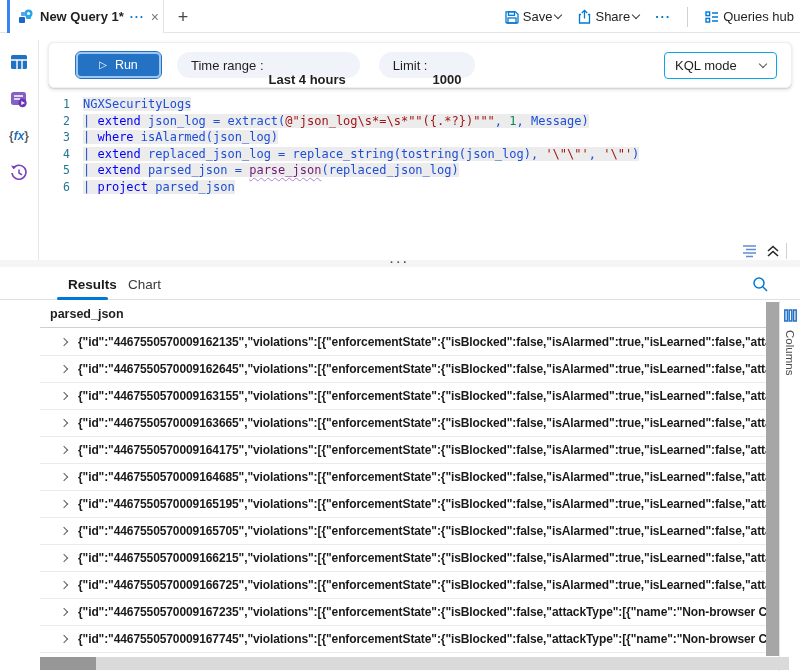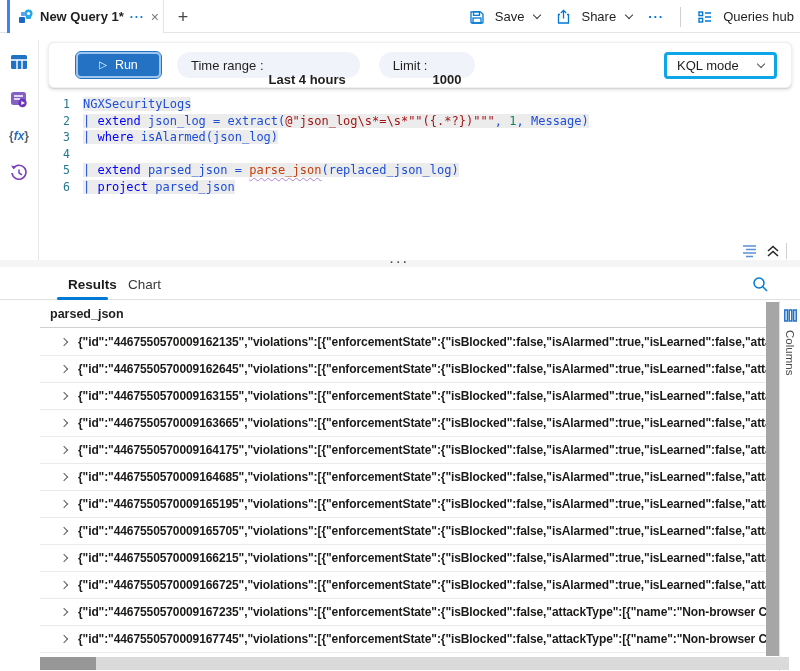--- a/index.html
+++ b/index.html
@@ -11,21 +11,21 @@
   .tabbar { position:absolute; left:0; top:0; width:800px; height:33px; border-bottom:1px solid #e4e4e4; background:#fff; }
   .tab { position:absolute; left:7px; top:0; height:33px; width:157px; background:#fff;
          border-left:3px solid #3b82f6; border-right:1px solid #e4e4e4;
          display:flex; align-items:center; gap:6px; padding:0 8px; }
   .tab-title { font-size:13px; font-weight:700; white-space:nowrap; }
   .tab-more { color:#0078d4; font-weight:700; font-size:12px; letter-spacing:1px; cursor:pointer; }
   .tab-close { color:#7a7a7a; font-size:14px; cursor:pointer; line-height:1; }
   .newtab { position:absolute; left:172px; top:6px; width:22px; height:22px; font-size:18px; color:#484644;
             display:flex; align-items:center; justify-content:center; cursor:pointer; font-weight:400; }
   .top-actions { position:absolute; right:6px; top:0; height:33px; display:flex; align-items:center; gap:16px; }
-  .action { display:flex; align-items:center; gap:10px; font-size:13px; cursor:pointer; }
+  .action { display:flex; align-items:center; gap:3px; font-size:13px; cursor:pointer; }
   .chev { width:6px; height:6px; border-right:1.4px solid #3b3a39; border-bottom:1.4px solid #3b3a39;
           transform:rotate(45deg); margin-top:-3px; }
   .vdiv { width:1px; height:20px; background:#d2d0ce; }
 
   
   .leftrail { position:absolute; left:0; top:40px; width:38px; display:flex; flex-direction:column; align-items:center; gap:17px; padding-top:12px; }
   .rail-sep { position:absolute; left:38px; top:40px; width:1px; height:226px; background:#e6e6e6; }
   .rail-item { width:20px; height:20px; display:flex; align-items:center; justify-content:center; cursor:pointer; }
   .fx-icon { font-size:12px; color:#5f5f5f; font-weight:600; }
   .fx-icon .fx-mid { color:#2272c3; font-style:italic; }
@@ -37,35 +37,35 @@
              display:flex; align-items:center; padding:0 8px 0 27px; }
   .run-btn { width:85px; height:26px; background:#2472c4; border:2px solid #9ec6ef; border-radius:5px;
              outline:1px solid #2472c4; color:#fff; font-size:12.5px; display:flex; align-items:center;
              justify-content:center; gap:8px; cursor:pointer; }
   .run-play { font-size:10px; line-height:1; }
   .pill { height:26px; background:#f1f3fb; border-radius:13px; display:flex; align-items:center;
           padding:0 14px; font-size:13px; gap:5px; cursor:pointer; white-space:nowrap; }
   .pill b { font-weight:700;margin-top:28px; }
   .pill1 { margin-left:16px; }
   .pill2 { margin-left:19px;justify-content:center; }
-  .mode-select { margin-left:auto; margin-right:6px; width:113px; height:27px; border:3px solid #0ea5e9;
+  .mode-select { margin-left:auto; margin-right:6px; width:113px; height:27px; border:1px solid #0ea5e9;
                  border-radius:4px; background:#fff; display:flex; align-items:center; justify-content:space-between;
                  padding:0 10px; font-size:13px; cursor:pointer; }
   .mode-select .chev { border-color:#555; }
 
   
   .editor { position:absolute; left:48px; top:96px; width:744px; }
   .codeline { display:flex; height:16.5px; align-items:center; font-family:"DejaVu Sans Mono","Liberation Mono",monospace; font-size:12px; }
   .ln { width:22px; text-align:right; color:#237893; margin-right:13px; font-size:11.5px; flex:none; }
   .codewrap { background:#ececec; white-space:pre; }
   .seg-p { color:#1d4ed8; }
   .seg-k { color:#0000ff; }
   .seg-s { color:#a31515; }
   .seg-n { color:#098658; }
-  .seg-w { color:#c2410c; text-decoration:underline wavy #b180d7; text-decoration-thickness:1px; text-underline-offset:3px; }
+  .seg-w { color:#701a75; text-decoration:underline wavy #b180d7; text-decoration-thickness:1px; text-underline-offset:3px; }
 
   
   .editor-tools { position:absolute; right:13px; top:243px; display:flex; align-items:center; gap:6px; }
   .editor-tools .vdiv { height:16px; }
   .splitter { position:absolute; left:0; top:260px; width:800px; height:7px; background:#f5f5f5;
               display:flex; align-items:center; justify-content:center; cursor:row-resize; }
   .splitter-dots { font-size:11px; color:#4d4d4d; letter-spacing:3px; line-height:0; margin-top:-4px; font-weight:700; }
 
   
   .rtabs { position:absolute; left:0; top:270px; width:800px; height:30px; border-bottom:1px solid #e1e1e1; }
@@ -209,20 +209,21 @@
       <div class="codeline">
         <span class="ln">2</span>
         <span class="codewrap"><span class="seg-p">| </span><span class="seg-k">extend</span><span class="seg-p"> json_log = extract(</span><span class="seg-s">@"json_log\s*=\s*""({.*?})"""</span><span class="seg-p">, </span><span class="seg-n">1</span><span class="seg-p">, Message)</span></span>
       </div>
       <div class="codeline">
         <span class="ln">3</span>
         <span class="codewrap"><span class="seg-p">| </span><span class="seg-k">where</span><span class="seg-p"> isAlarmed(json_log)</span></span>
       </div>
       <div class="codeline">
         <span class="ln">4</span>
+        <span class="codewrap"><span class="seg-p">| </span><span class="seg-k">extend</span><span class="seg-p"> replaced_json_log = replace_string(tostring(json_log), </span><span class="seg-s">'\"\"'</span><span class="seg-p">, </span><span class="seg-s">'\"'</span><span class="seg-p">)</span></span>
       </div>
       <div class="codeline">
         <span class="ln">5</span>
         <span class="codewrap"><span class="seg-p">| </span><span class="seg-k">extend</span><span class="seg-p"> parsed_json = </span><span class="seg-w">parse_json</span><span class="seg-p">(replaced_json_log)</span></span>
       </div>
       <div class="codeline">
         <span class="ln">6</span>
         <span class="codewrap"><span class="seg-p">| </span><span class="seg-k">project</span><span class="seg-p"> parsed_json</span></span>
       </div>
     </div>

